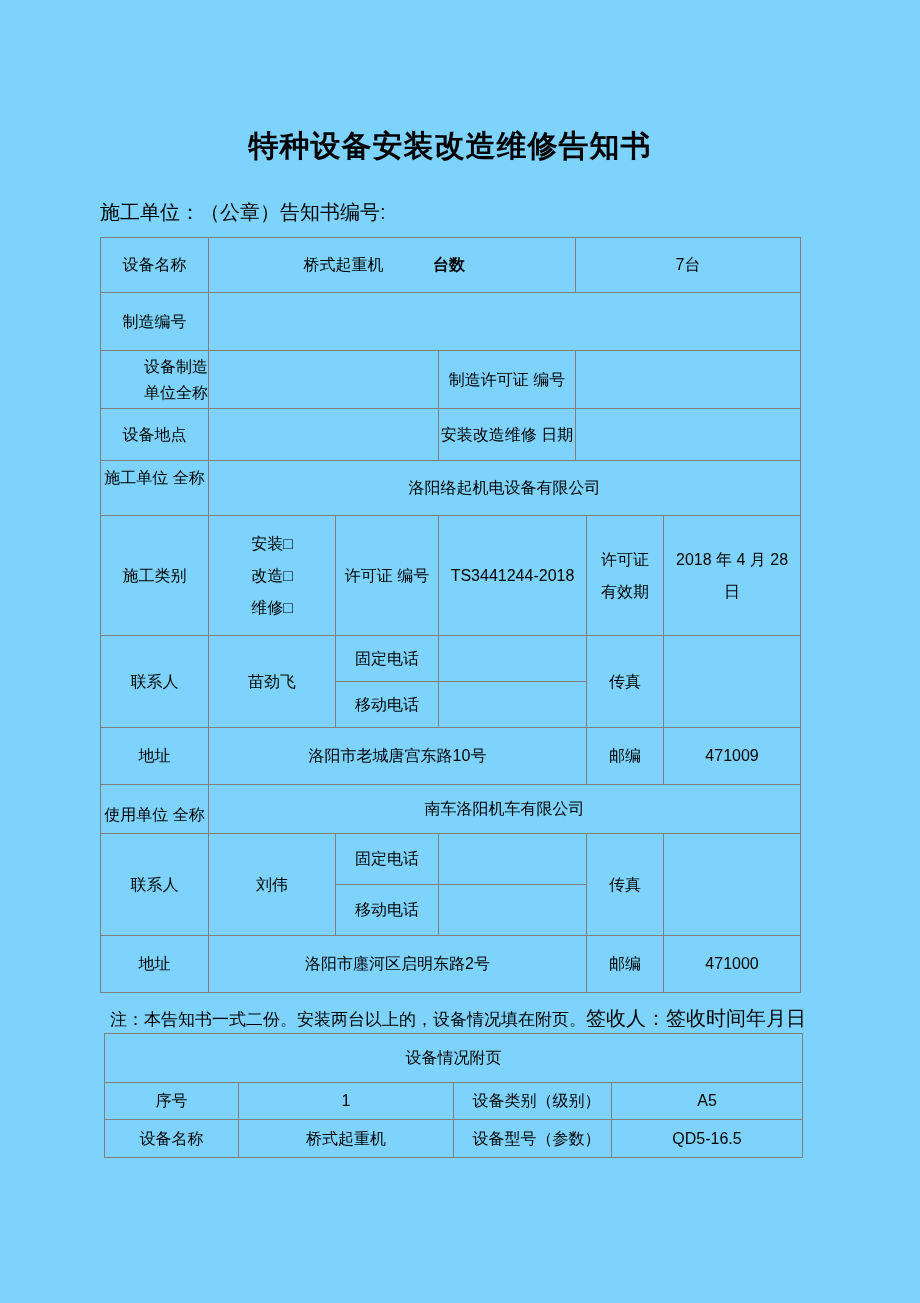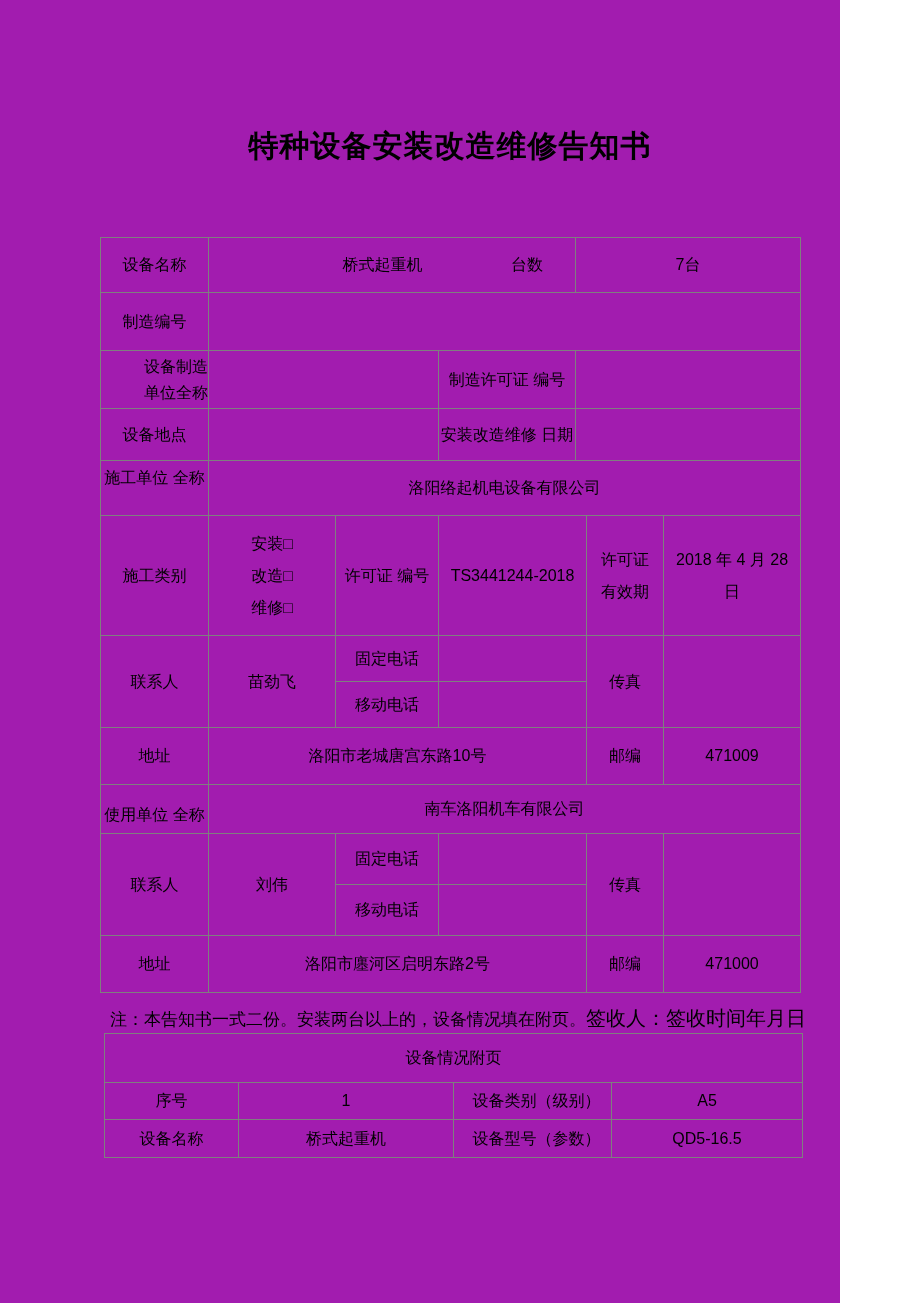--- a/index.html
+++ b/index.html
@@ -1,19 +1,19 @@
 <!DOCTYPE html>
 <html><head>
 <meta charset="utf-8">
 <style>
   html,body{margin:0;padding:0;background:#ffffff;}
   .page{
     position:relative;
-    width:840px;height:1303px;
-    background:#a21caf;
+    width:920px;height:1303px;
+    background:#7dd3fc;
     font-family:"Liberation Sans",sans-serif;
     color:#000000;
     overflow:hidden;
   }
   .doc-title{
     position:absolute;top:128px;left:0;width:900px;
     text-align:center;font-size:30px;font-weight:bold;
     letter-spacing:1px;line-height:1.2;
   }
   .subtitle{
@@ -33,41 +33,42 @@
   tr.h120{height:120px} tr.h46{height:46px} tr.h57{height:57px}
   tr.h49{height:49px} tr.h51{height:51px}
   tr.h49h{height:49px} tr.h37{height:37px} tr.h38{height:38px} tr.h39{height:39px}
 
   td.lab-top{vertical-align:top;padding-top:4px;}
   td.lab-bottom{vertical-align:bottom;padding-bottom:5px;}
   td.nowrap{white-space:nowrap;}
 
   .combo{display:flex;align-items:center;width:100%;}
   .combo-val{flex:1;text-align:center;padding-left:45px;}
-  .combo-lab{margin-right:32px;white-space:nowrap;}
+  .combo-lab{margin-right:110px;white-space:nowrap;font-weight:bold;}
 
   .tall-lines div{line-height:32px;}
   .two-line div{line-height:26px;text-align:right;}
 
   .appendix-title{font-size:16px;}
   td.left-cell{text-align:center;padding-left:8px;}
 
   .note-line{
     position:absolute;top:1003px;left:88px;width:740px;
     font-size:17px;line-height:1.5;white-space:nowrap;text-align:center;
   }
   .note-sign{font-size:20px;}
 </style>
 </head>
 <body>
 
 <div class="page">
 
   <div class="doc-title">特种设备安装改造维修告知书</div>
 
+  <div class="subtitle">施工单位：（公章）告知书编号:</div>
 
   <table class="main-table">
     <colgroup>
       <col style="width:108px">
         <col style="width:127px">
         <col style="width:103px">
       <col style="width:137px">
         <col style="width:11px">
         <col style="width:77px">
         <col style="width:137px">

